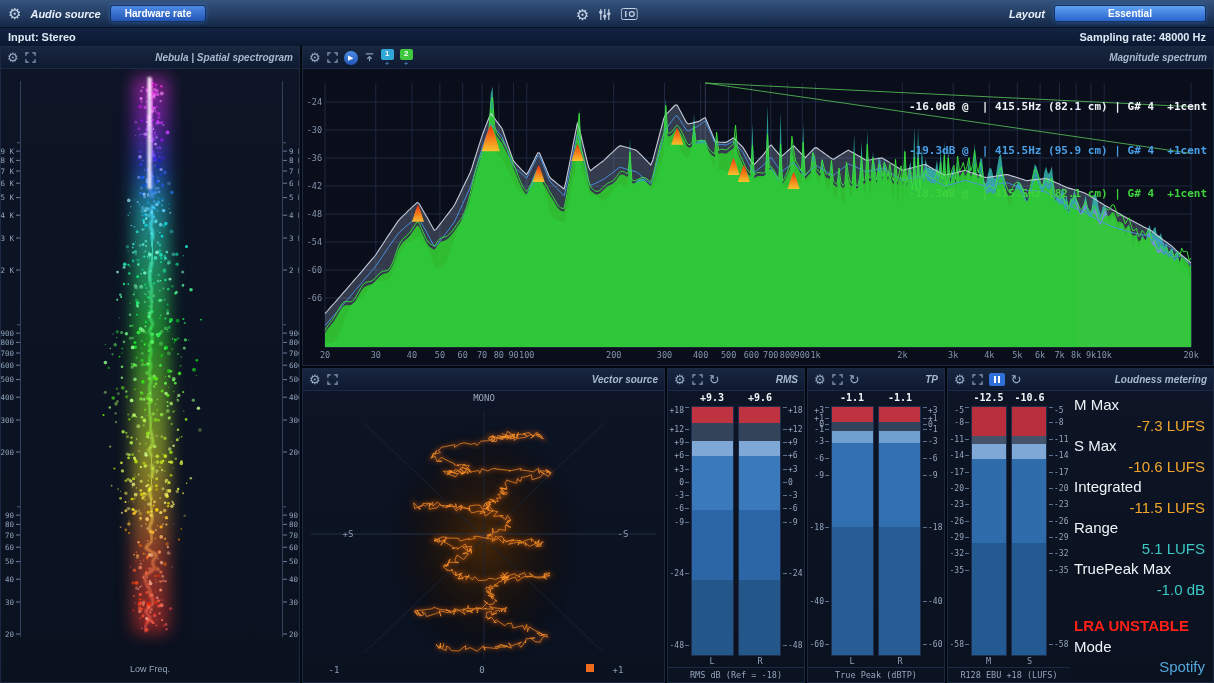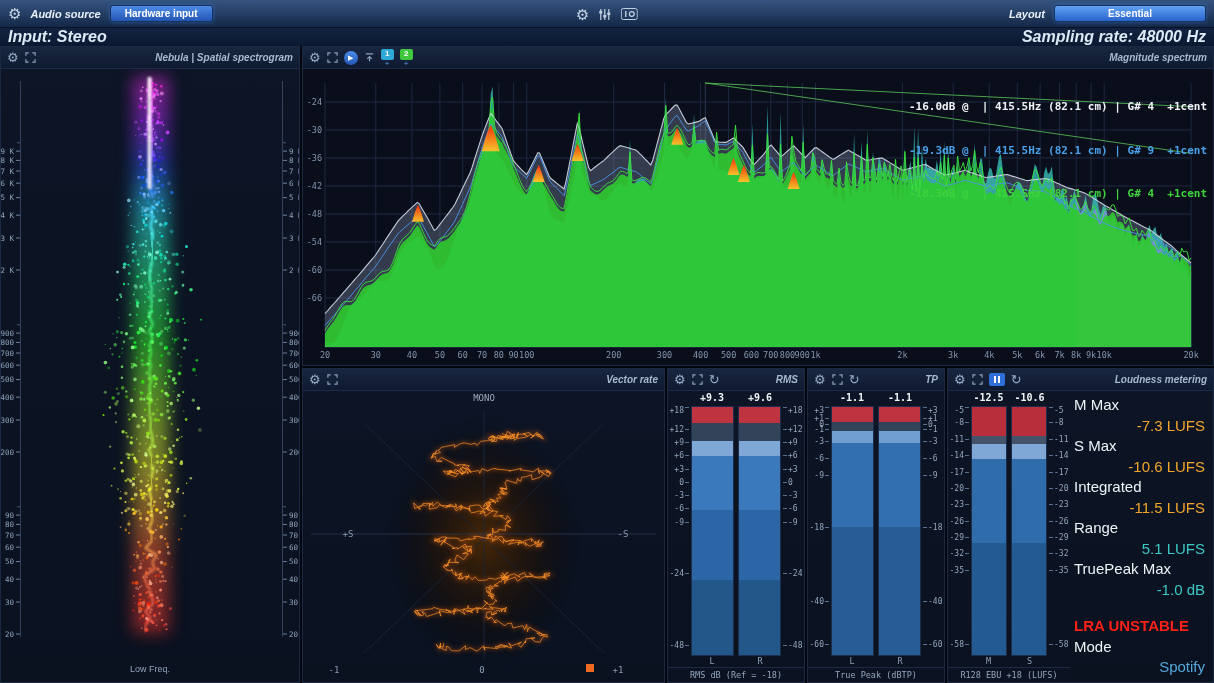--- a/index.html
+++ b/index.html
@@ -2,21 +2,21 @@
 <html><head>
 <meta charset="utf-8">
 <style>
 *{margin:0;padding:0;box-sizing:border-box;-webkit-font-smoothing:antialiased}
 html,body{width:1214px;height:683px;background:#03060c;font-family:"Liberation Sans",sans-serif;overflow:hidden;position:relative;color:#cdd8e4}
 button{border:none;cursor:pointer;font-family:"Liberation Sans",sans-serif}
 
 .topbar{position:absolute;left:0;top:0;width:1214px;height:28px;background:linear-gradient(#35547f,#142848);display:flex;align-items:center;padding:0 8px;border-bottom:1px solid #091224;z-index:5}
 .substrip{position:absolute;left:0;top:28px;width:1214px;height:18px;background:linear-gradient(#122342,#0b1830);display:flex;align-items:center;justify-content:space-between;padding:0 8px;z-index:5}
 .tb-label{font-size:11px;font-style:italic;font-weight:bold;color:#e9f1fa;margin:0 9px;white-space:nowrap}
-.info-text{font-size:16px;font-style:italic;font-weight:bold;color:#dde9f5;white-space:nowrap}
+.info-text{font-size:11px;font-weight:bold;color:#dde9f5;white-space:nowrap}
 .tb-btn{height:17px;border-radius:3px;background:linear-gradient(#4d8ae6,#2456b4);color:#fff;font-size:10px;font-weight:bold;display:flex;align-items:center;justify-content:center;padding:0 14px;border:1px solid #16335e;box-shadow:0 0 4px rgba(60,130,240,.5)}
 .tb-btn.essential{width:152px;background:linear-gradient(#5fa2f4,#2a64cc)}
 .tb-center{position:absolute;left:50%;top:0;height:28px;transform:translateX(-50%);display:flex;align-items:center;gap:9px}
 .hicon{color:#96aac6;font-size:13px;line-height:1;user-select:none}
 .hicon.big{font-size:15px;color:#c6d4e6}
 
 .panel{position:absolute;background:linear-gradient(#0d1526,#0a111f);border:1px solid #1b2942}
 .phead{height:22px;display:flex;align-items:center;gap:6px;padding:0 6px;background:linear-gradient(#18263f,#0e1a30);border-bottom:1px solid #1e2b47;flex:none}
 .ptitle{margin-left:auto;font-size:10px;font-style:italic;font-weight:bold;color:#a9b8cc;white-space:nowrap}
 .fsico path{fill:none;stroke:#8ca0bc;stroke-width:1.3}
@@ -68,21 +68,21 @@
 .mode-label{font-size:15px;color:#eef3f8;line-height:21px}
 .mode-value{font-size:15px;color:#55a8dc;text-align:right;line-height:20px;padding-bottom:3px}
 svg text{font-family:"DejaVu Sans Mono",monospace}
 </style>
 </head>
 <body>
 
 <div class="topbar">
   <span class="hicon big">⚙</span>
   <span class="tb-label">Audio source</span>
-  <button class="tb-btn">Hardware input</button>
+  <button class="tb-btn">Hardware rate</button>
   <div class="tb-center">
     <span class="hicon big">⚙</span>
     <svg width="14" height="13" viewBox="0 0 14 13">
         <g stroke="#c2d0e2" stroke-width="1.2">
           <line x1="3" y1="1" x2="3" y2="12"></line>
           <line x1="7" y1="1" x2="7" y2="12"></line>
           <line x1="11" y1="1" x2="11" y2="12"></line>
         </g>
         <g fill="#c2d0e2">
           <rect x="1.5" y="3" width="3" height="2.6"></rect>
@@ -1358,33 +1358,33 @@
           <text x="737.1" y="289" text-anchor="middle">6k</text>
           <text x="756.5" y="289" text-anchor="middle">7k</text>
           <text x="773.2" y="289" text-anchor="middle">8k</text>
           <text x="788.0" y="289" text-anchor="middle">9k</text>
           <text x="801.2" y="289" text-anchor="middle">10k</text>
           <text x="888.1" y="289" text-anchor="middle">20k</text>
         </g>
       </svg>
     <div class="readouts">
       <div class="ro-white">-16.0dB @  | 415.5Hz (82.1 cm) | G# 4  +1cent</div>
-      <div class="ro-blue">-19.3dB @  | 415.5Hz (82.1 cm) | G# 9  +1cent</div>
+      <div class="ro-blue">-19.3dB @  | 415.5Hz (95.9 cm) | G# 4  +1cent</div>
       <div class="ro-green">-18.3dB @  | 415.5Hz (82.1 cm) | G# 4  +1cent</div>
     </div>
   </div>
 </div>
 
 <div class="panel" style="left:302px;top:368px;width:363px;height:315px">
   <div class="phead">
     <span class="hicon">⚙</span>
     <svg class="fsico" viewBox="0 0 12 12" width="11" height="11">
         <path d="M1 4V1h3M8 1h3v3M11 8v3H8M4 11H1V8"></path>
       </svg>
-    <span class="ptitle">Vector rate</span>
+    <span class="ptitle">Vector source</span>
   </div>
   <svg id="vec-svg" width="361" height="291">
       <defs>
         <radialGradient id="vg">
           <stop offset="0" stop-color="#4a2806" stop-opacity="0.95"></stop>
           <stop offset="0.55" stop-color="#231203" stop-opacity="0.5"></stop>
           <stop offset="1" stop-color="#000000" stop-opacity="0"></stop>
         </radialGradient>
         <filter id="vblur" x="-40%" y="-40%" width="180%" height="180%">
           <feGaussianBlur stdDeviation="2.2"></feGaussianBlur>

